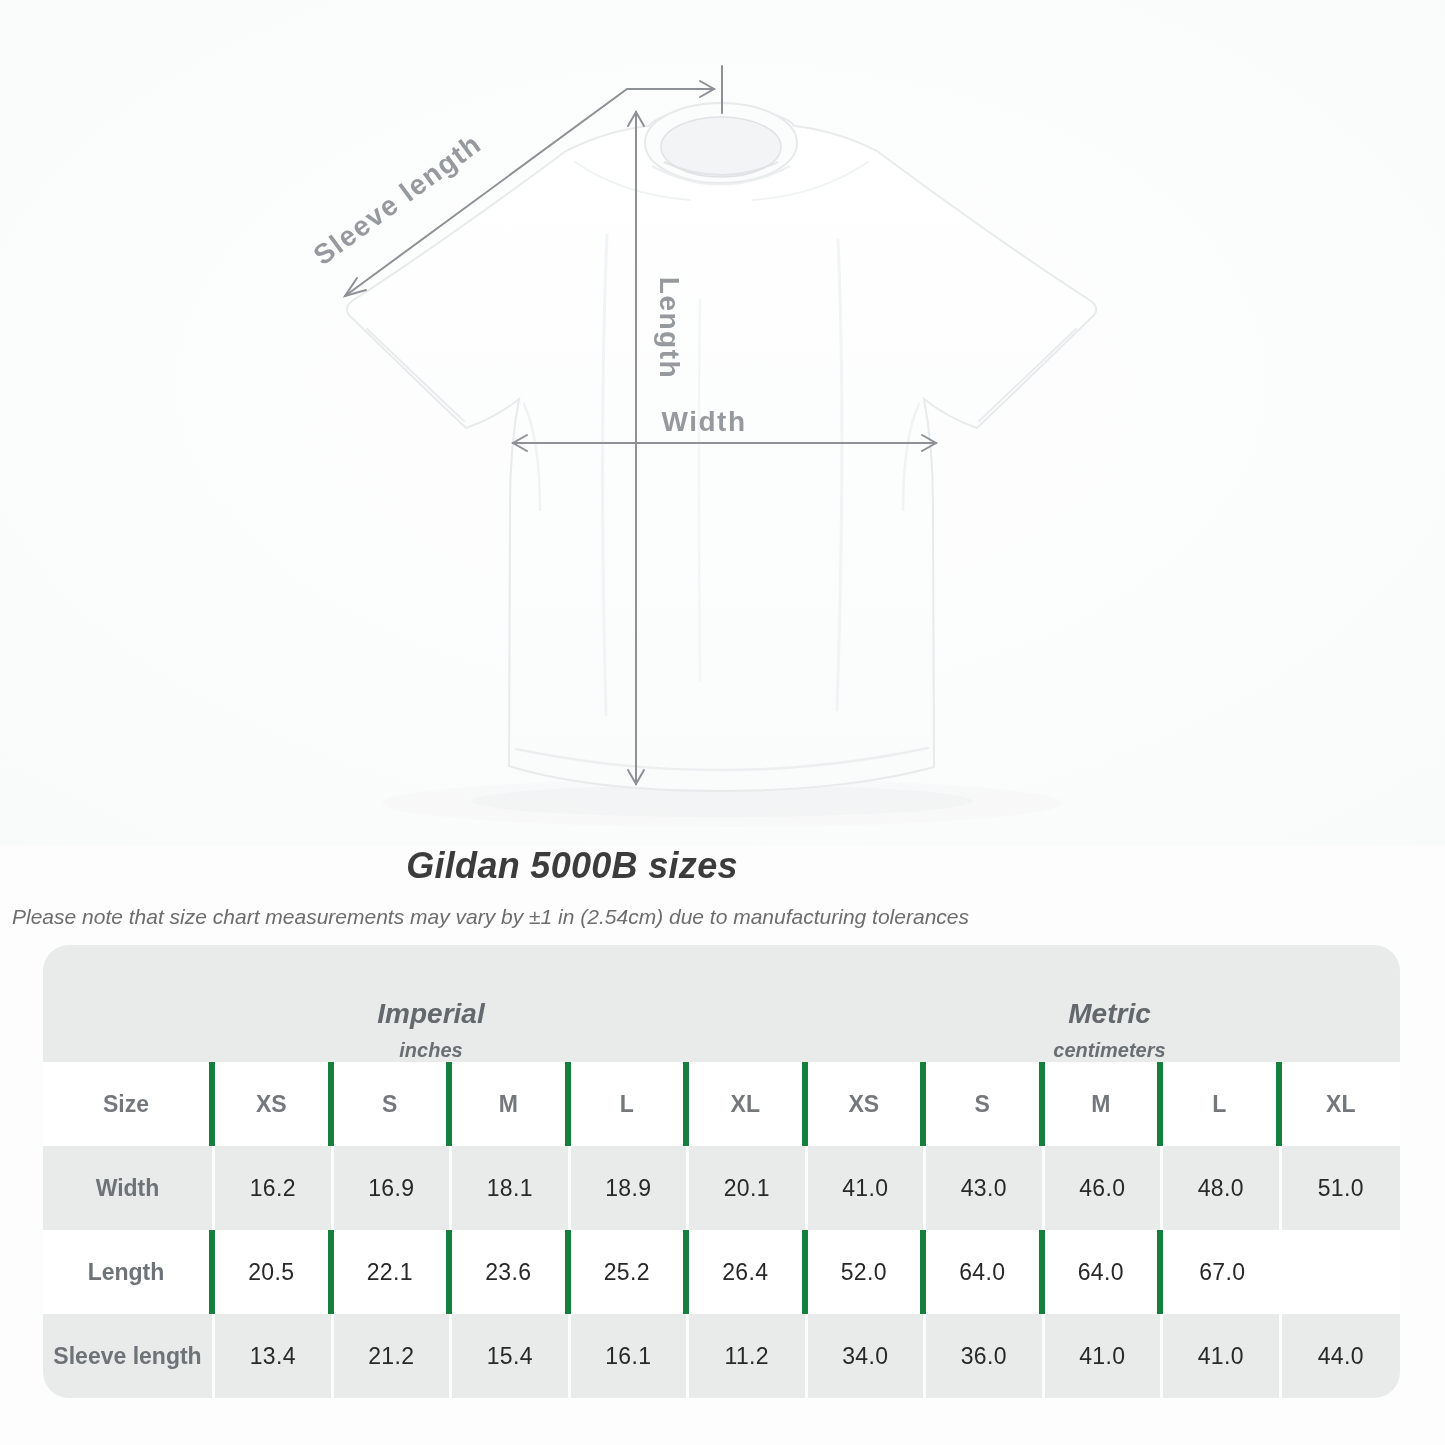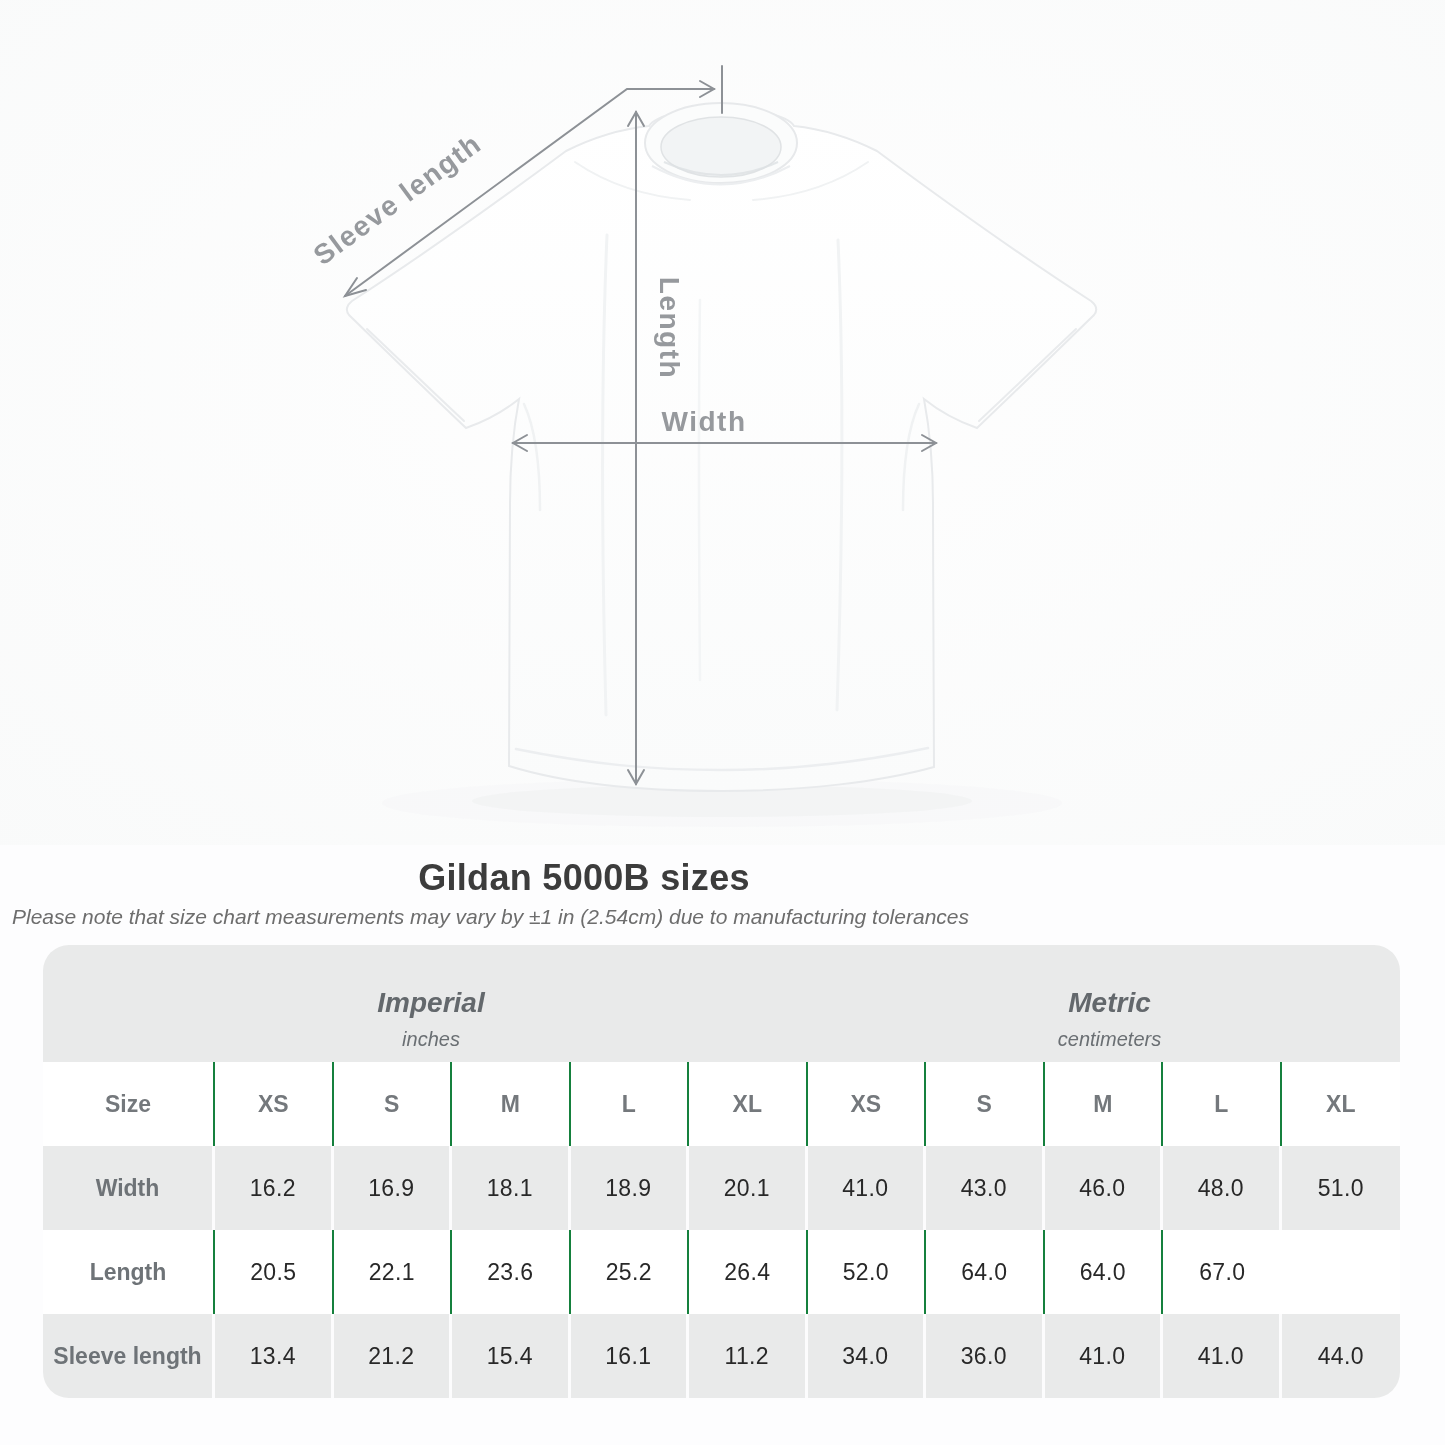--- a/index.html
+++ b/index.html
@@ -8,41 +8,42 @@
     background:#fdfdfe;
     font-family:"Liberation Sans","DejaVu Sans",sans-serif;
   }
   
   .diagram{position:absolute;left:0;top:0;}
   .measure-text{
     font-weight:bold;font-size:28px;fill:#96999d;letter-spacing:1.5px;
   }
   
   .page-title{
-    position:absolute;left:0;top:845px;width:1144px;margin:12px;
+    position:absolute;left:0;top:845px;width:1144px;margin:0;
     text-align:center;font-size:36px;font-weight:bold;color:#3c3c3c;
     letter-spacing:.3px;
+    font-style:italic;
   }
   .tolerance-note{
     position:absolute;left:0;top:893px;width:1445px;margin:12px;
     text-align:left;font-style:italic;font-size:21px;color:#6d6d6d;
   }
   
   .size-table{
     position:absolute;left:43px;top:945px;width:1357px;height:453px;
     border-radius:26px;overflow:hidden;background:#ffffff;
   }
   .trow{display:grid;grid-template-columns:172px repeat(10,1fr);}
   .band-row{display:grid;grid-template-columns:776px 1fr;height:117px;background:#e9eaea;}
-  .band-cell{display:flex;flex-direction:column;align-items:center;justify-content:center;padding-top:30px;}
+  .band-cell{display:flex;flex-direction:column;align-items:center;justify-content:flex-end;padding-top:30px;}
   .band-title{font-weight:bold;font-style:italic;font-size:28px;color:#63686c;}
-  .band-sub{font-style:italic;font-size:20px;color:#6a6f73;margin-top:9px;}
+  .band-sub{font-style:italic;font-size:20px;color:#6a6f73;margin-top:9px;font-weight:bold;}
   .trow{height:84px;}
   .cell{display:flex;align-items:center;justify-content:center;box-sizing:border-box;}
-  .trow.white>.cell{border-right:2px solid #15803d;background:#ffffff;}
+  .trow.white>.cell{border-right:6px solid #15803d;background:#ffffff;}
   .trow.gray>.cell{border-right:3px solid #fcfcfd;background:#e9eaea;}
   .trow>.cell:last-child{border-right:none;}
   .head{font-weight:bold;font-size:23px;color:#74787c;}
   .rlabel{font-weight:bold;font-size:23px;color:#6e7377;}
   .val{font-size:23px;color:#282828;letter-spacing:.3px;}
 </style>
 </head>
 <body>
 
 <svg class="diagram" width="1445" height="845" viewBox="0 0 1445 845" xmlns="http://www.w3.org/2000/svg">

